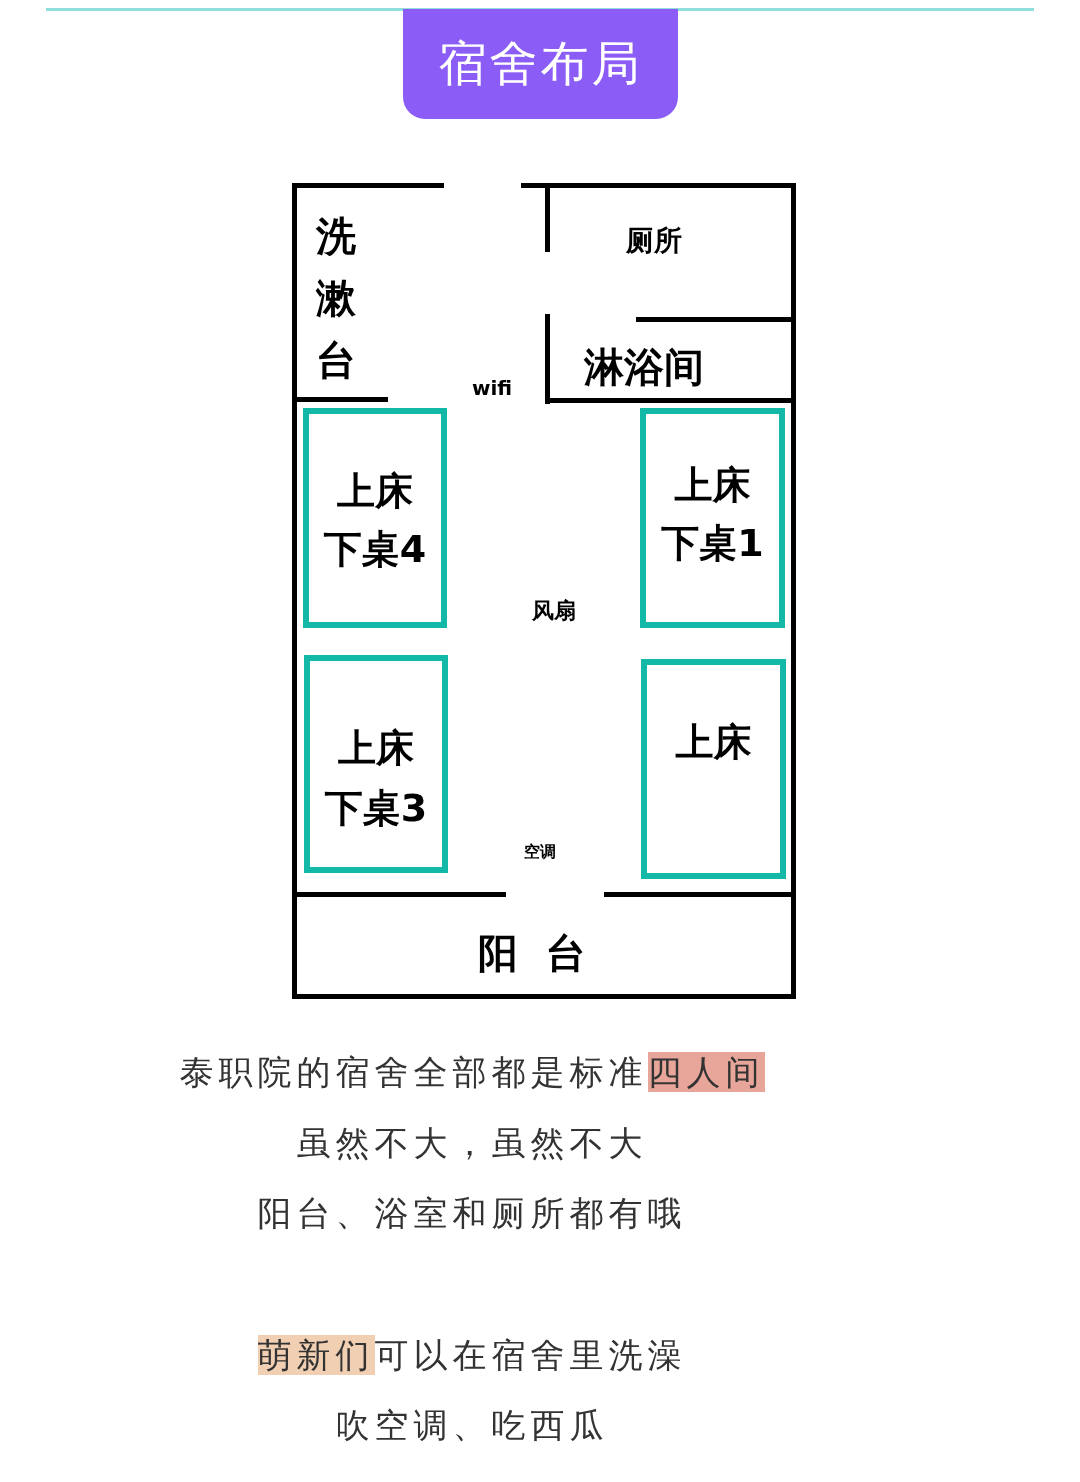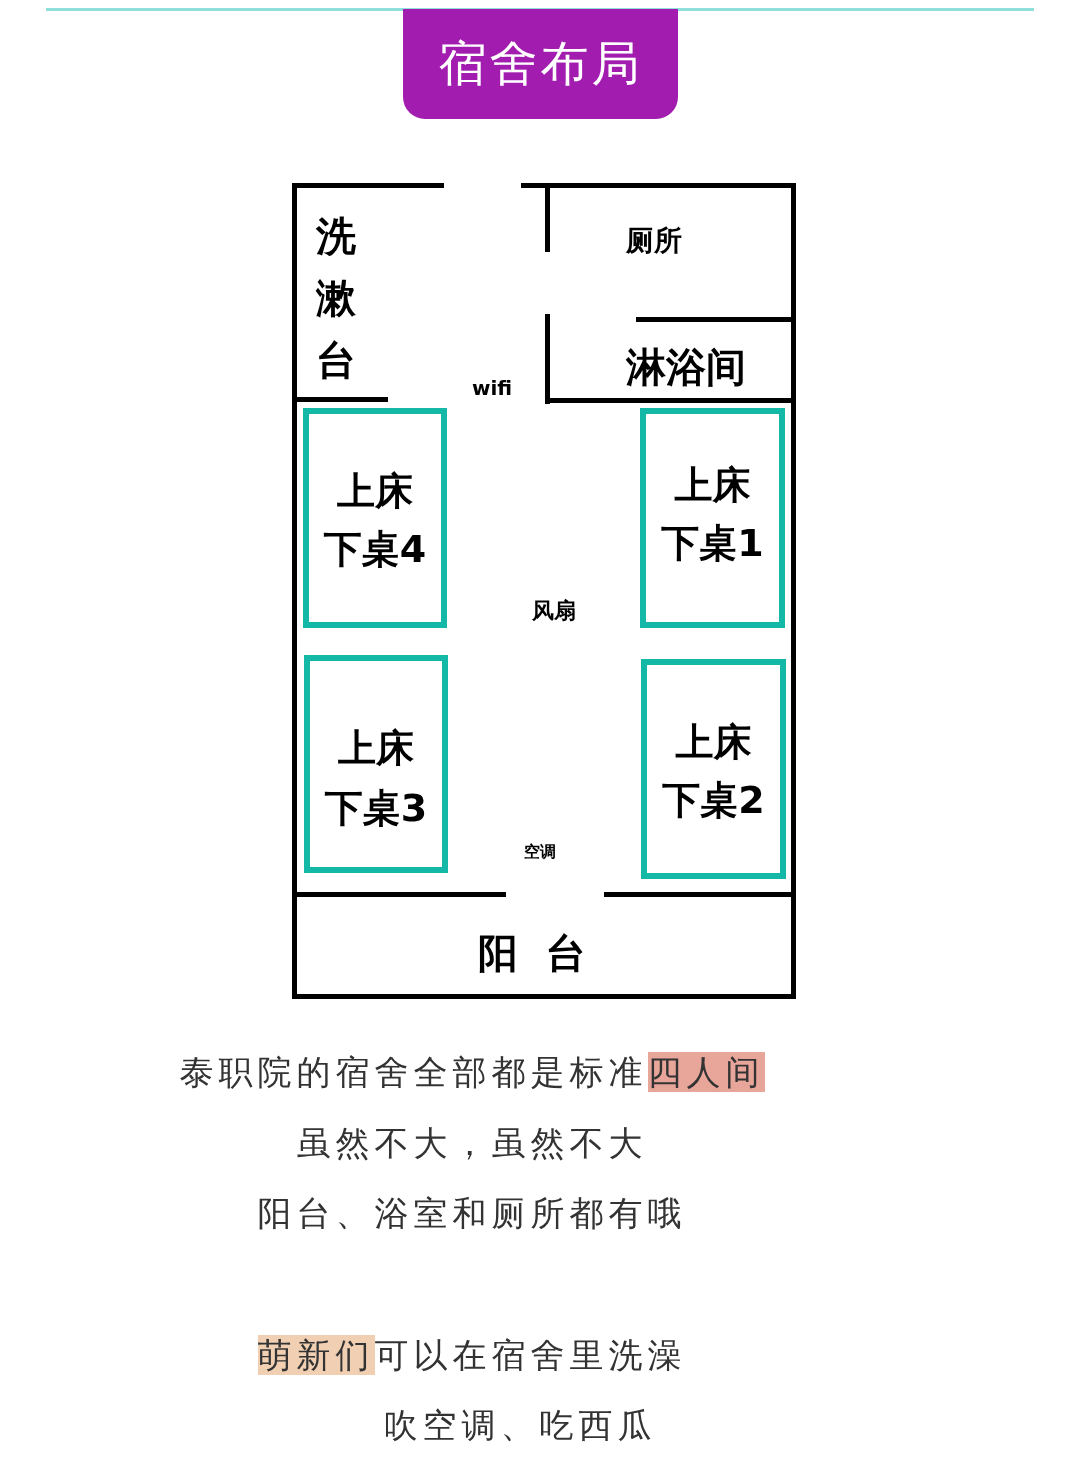--- a/index.html
+++ b/index.html
@@ -6,21 +6,21 @@
     body {
       width: 1080px; height: 1482px; background: #ffffff; position: relative; overflow: hidden;
       font-family: "DejaVu Sans", sans-serif;
     }
     .top-line {
       position: absolute; left: 46px; top: 8px; width: 988px; height: 3px;
       background: #8fe0dc;
     }
     .title-tab {
       position: absolute; left: 403px; top: 9px; width: 275px; height: 110px;
-      background: #a21caf; border-radius: 0 0 22px 22px;
+      background: #8b5cf6; border-radius: 0 0 22px 22px;
       display: flex; align-items: center; justify-content: center;
     }
     .title-tab span {
       color: #ffffff; font-size: 48px; letter-spacing: 3px; font-weight: 400;
     }
     .plan { position: absolute; left: 0; top: 0; width: 1080px; height: 1010px; }
     .wall { position: absolute; background: #000; }
     .room-label {
       position: absolute; color: #000; font-weight: bold;
       font-family: "DejaVu Sans", sans-serif; white-space: nowrap;
@@ -65,45 +65,44 @@
 
   <div class="wall" style="left:292px;top:892px;width:214px;height:5px;"></div>
   <div class="wall" style="left:604px;top:892px;width:192px;height:5px;"></div>
 
   <div class="room-label" style="left:316px;top:205px;font-size:40px;line-height:62px;">
     <div>洗</div>
     <div>漱</div>
     <div>台</div>
   </div>
   <div class="room-label" style="left:626px;top:222px;font-size:28px;">厕所</div>
-  <div class="room-label" style="left:626px;top:340px;font-size:40px;">淋浴间</div>
+  <div class="room-label" style="left:584px;top:340px;font-size:40px;">淋浴间</div>
   <div class="room-label" style="left:472px;top:376px;font-size:20px;">wifi</div>
   <div class="room-label" style="left:532px;top:596px;font-size:22px;">风扇</div>
   <div class="room-label" style="left:524px;top:842px;font-size:16px;">空调</div>
   <div class="room-label" style="left:478px;top:926px;font-size:40px;white-space:pre;">阳  台</div>
 
   <div class="bed" style="left:303px;top:408px;width:144px;height:220px;">
     <div class="lbl" style="top:48px;">上床</div>
     <div class="lbl" style="top:106px;">下桌4</div>
   </div>
   <div class="bed" style="left:640px;top:408px;width:145px;height:220px;">
     <div class="lbl" style="top:42px;">上床</div>
     <div class="lbl" style="top:100px;">下桌1</div>
   </div>
   <div class="bed" style="left:304px;top:655px;width:144px;height:218px;">
     <div class="lbl" style="top:58px;">上床</div>
     <div class="lbl" style="top:118px;">下桌3</div>
   </div>
   <div class="bed" style="left:641px;top:659px;width:145px;height:220px;">
     <div class="lbl" style="top:48px;">上床</div>
-    <div class="lbl" style="top:106px;">下桌2</div>
   </div>
 </div>
 
 <div class="caption" style="top:1050px;">
   <span>泰职院的宿舍全部都是标准</span><span class="hl-red">四人间</span>
 </div>
 <div class="caption" style="top:1121px;">虽然不大，虽然不大</div>
 <div class="caption" style="top:1191px;">阳台、浴室和厕所都有哦</div>
 <div class="caption" style="top:1333px;">
   <span class="hl-peach">萌新们</span><span>可以在宿舍里洗澡</span>
 </div>
-<div class="caption" style="top:1403px;padding-left:48px;">吹空调、吃西瓜</div>
+<div class="caption" style="top:1403px;">吹空调、吃西瓜</div>
 
 </body></html>

